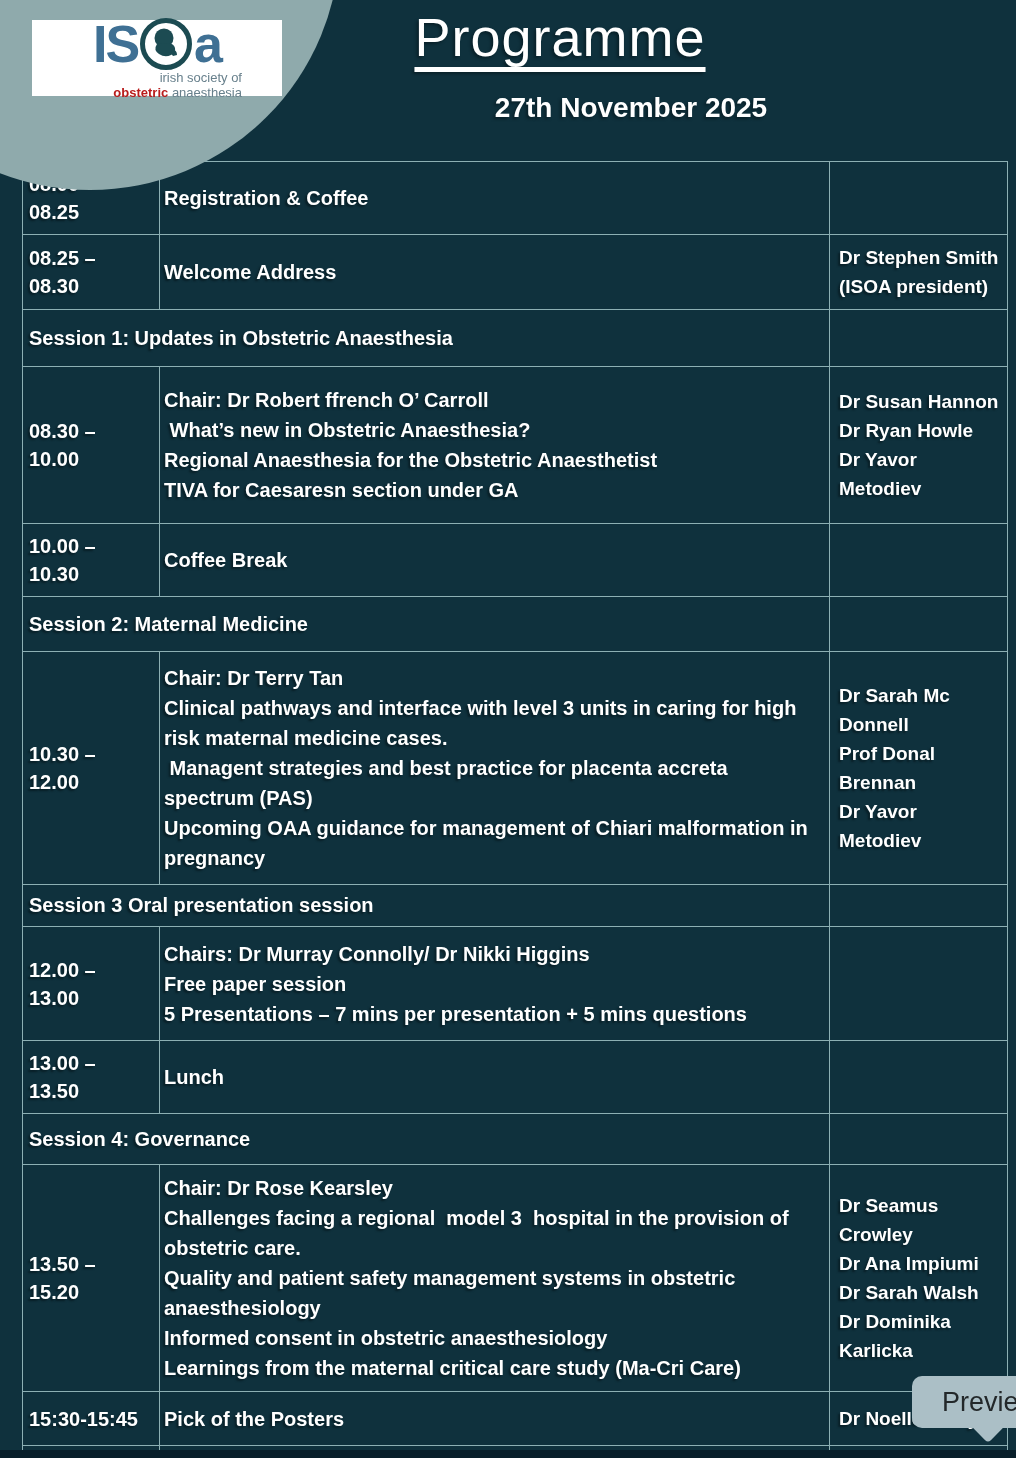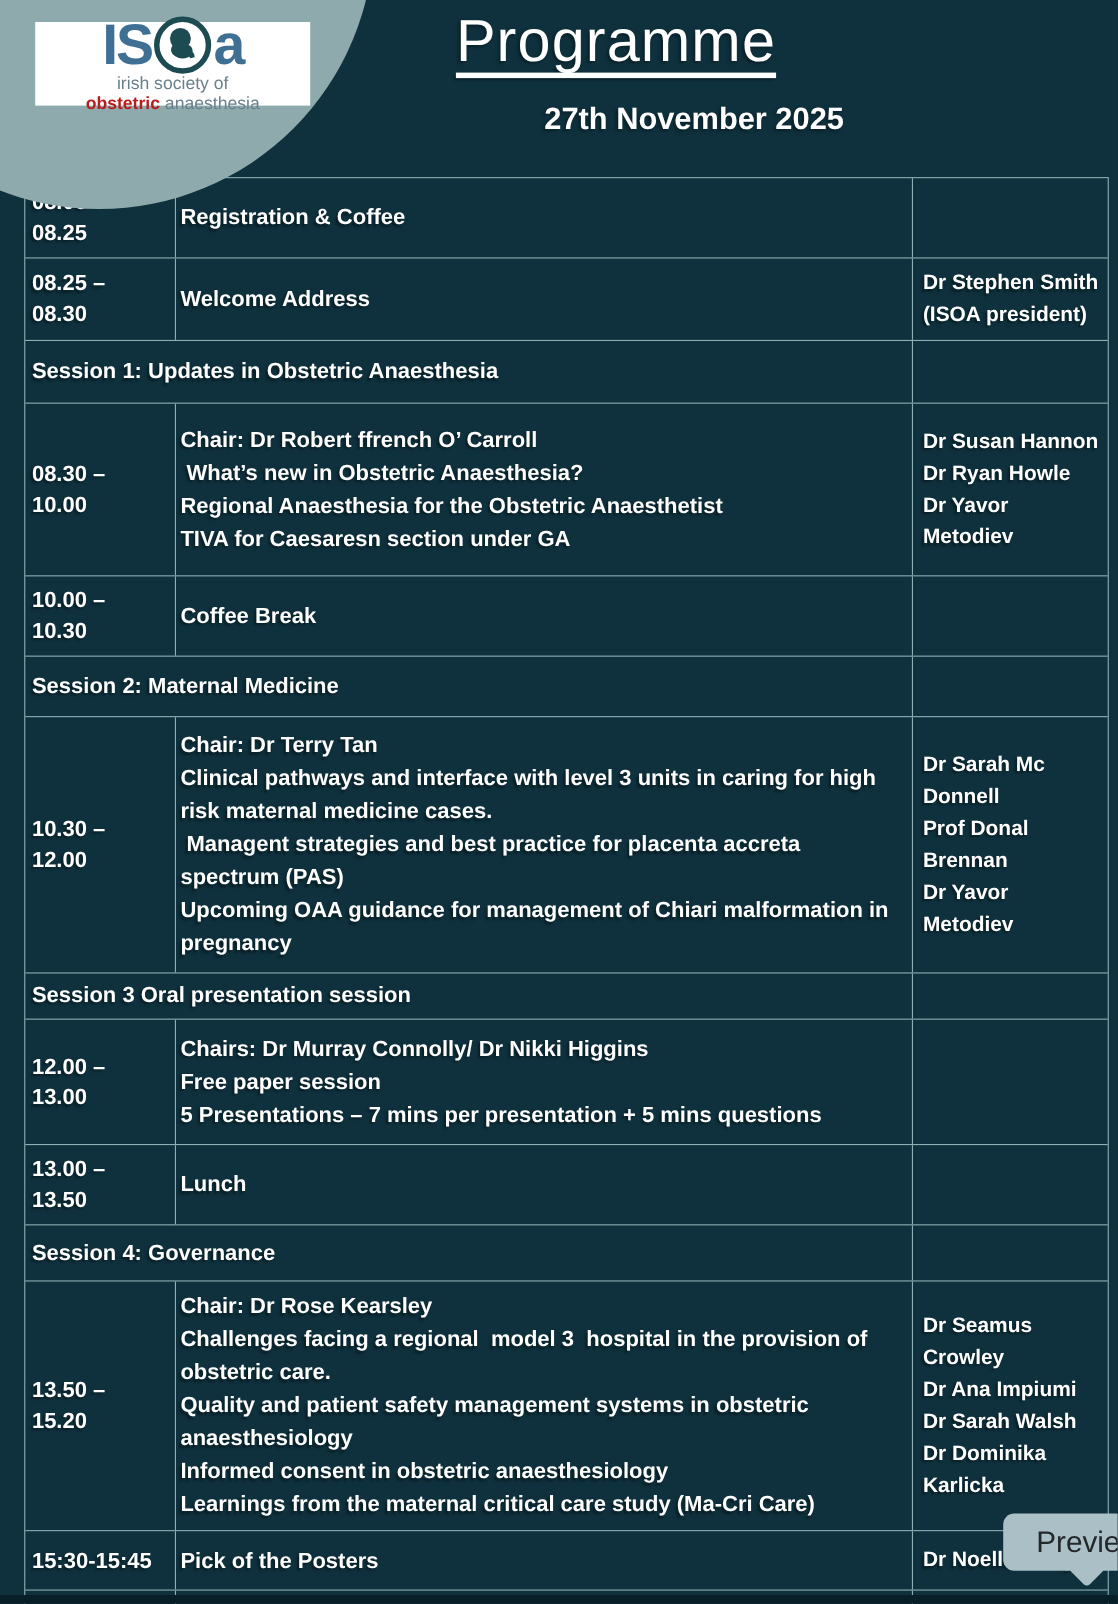--- a/index.html
+++ b/index.html
@@ -19,21 +19,21 @@
   .logo-box{
     position:absolute;left:32px;top:20px;width:250px;height:76px;
     background:#ffffff;z-index:3;
     display:flex;flex-direction:column;align-items:center;justify-content:center;
   }
   .logo-acronym{display:flex;align-items:center;line-height:1;margin-top:2px;}
   .logo-acronym .ltr{
     font-size:52px;font-weight:700;color:#3f7094;letter-spacing:-2px;
   }
   .logo-acronym svg{margin:0 1px;}
-  .logo-sub{font-size:16px;line-height:1.15;color:#68808c;text-align:center;width:170px;}
+  .logo-sub{font-size:13px;line-height:1.15;color:#68808c;text-align:right;width:170px;}
   .logo-sub b{color:#b91c1c;}
   .title-wrap{
     position:absolute;left:340px;top:6px;width:440px;text-align:center;z-index:1;
   }
   .page-title{
     font-size:54px;font-weight:400;letter-spacing:1px;
     text-decoration:underline;text-decoration-thickness:5px;
     text-underline-offset:11px;text-decoration-skip-ink:none;
     text-shadow:-2px 2px 3px rgba(3,18,24,.55);
   }

